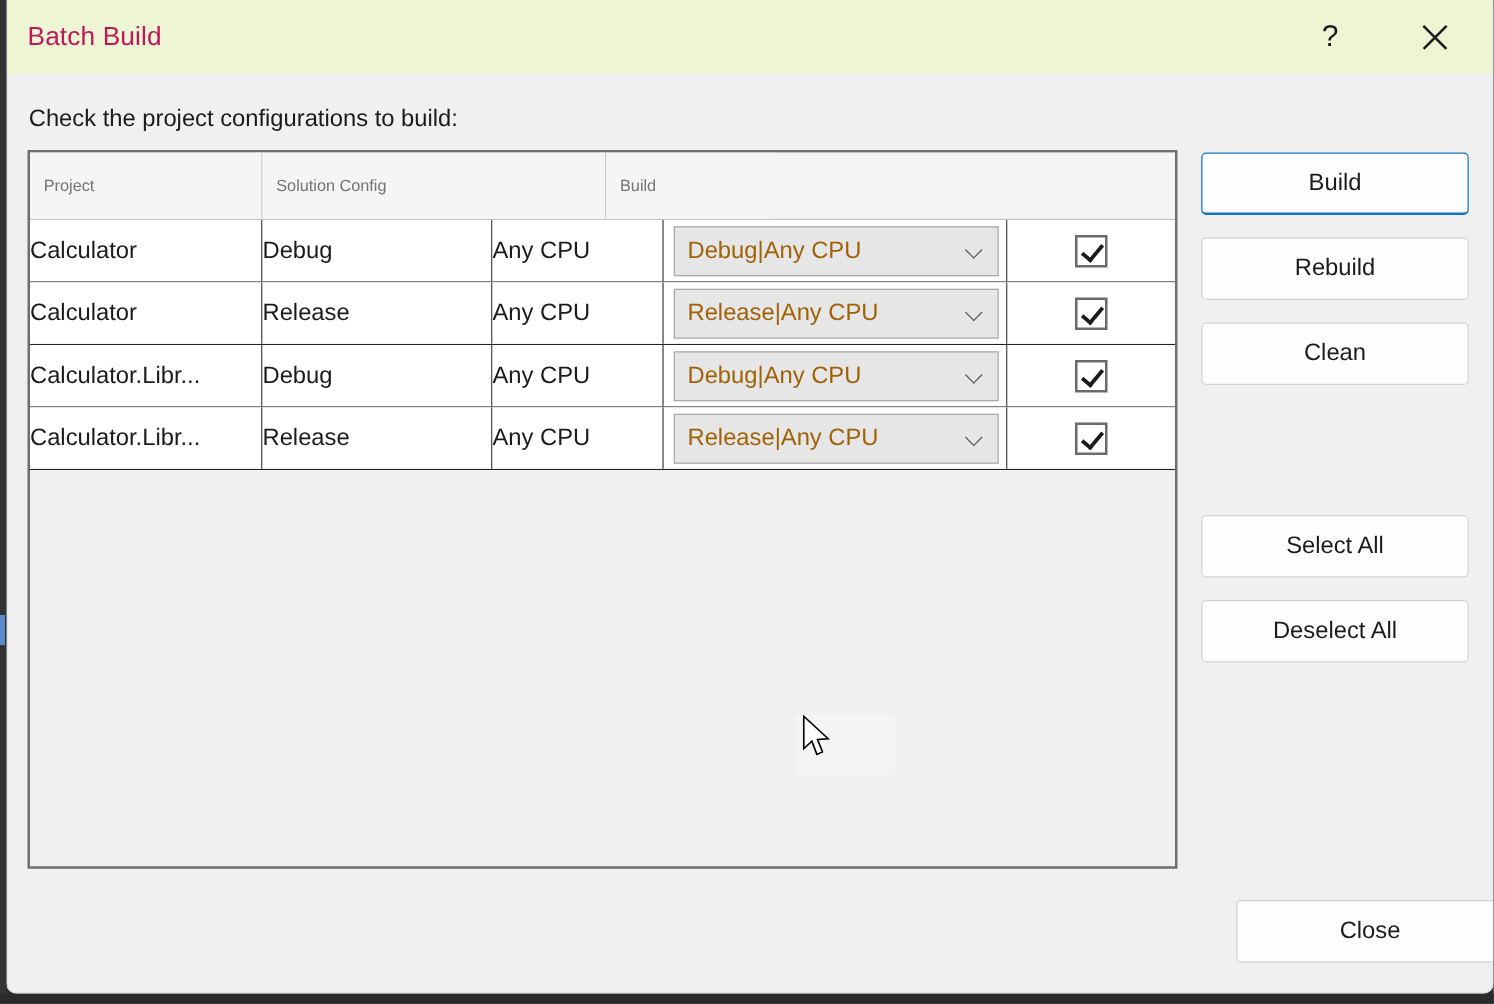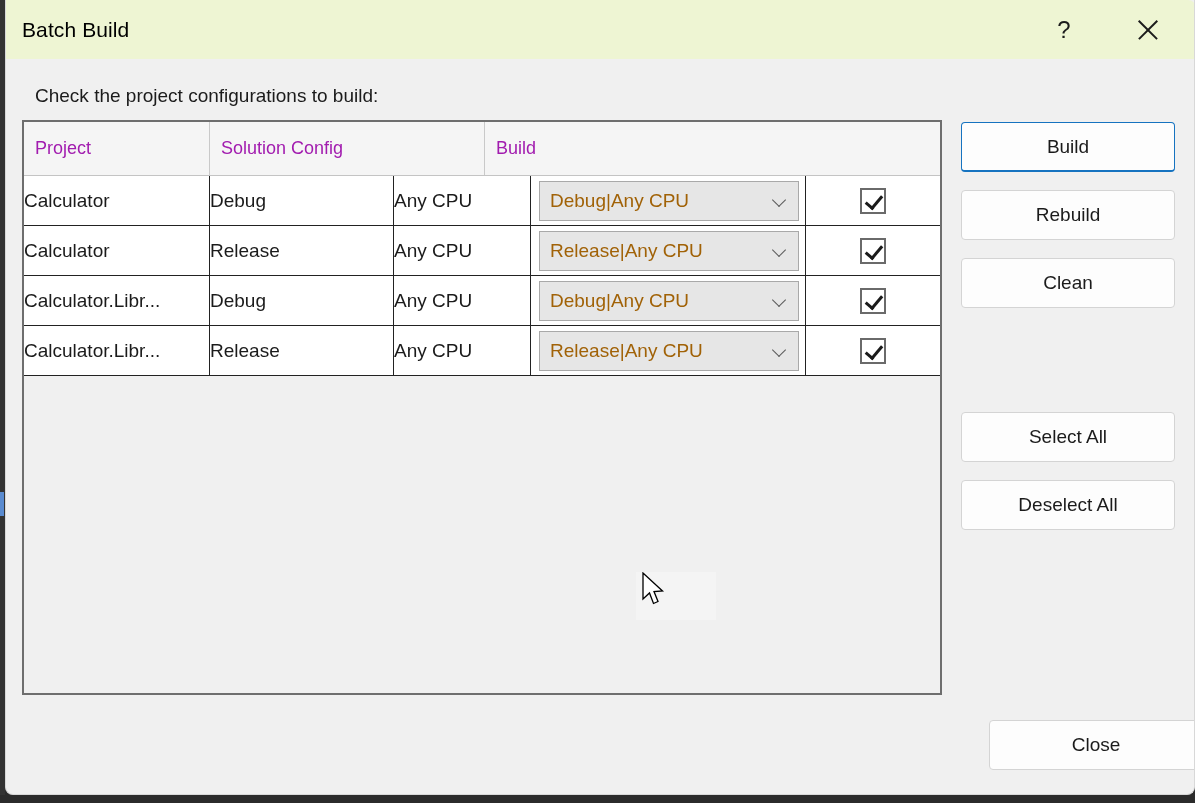--- a/index.html
+++ b/index.html
@@ -62,21 +62,21 @@
     height: 59px;
     background: #eef5d3;
     border-top-right-radius: 8px;
     box-sizing: border-box;
   }
   .title-text {
     position: absolute;
     left: 16px;
     top: 18px;
     font-size: 21px;
-    color: #000000;
+    color: #be185d;
     letter-spacing: 0.1px;
     white-space: nowrap;
   }
   .title-btn {
     position: absolute;
     top: 0;
     height: 59px;
     width: 60px;
     display: flex;
     align-items: center;
@@ -106,21 +106,20 @@
   .close-glyph::after  { transform: rotate(-45deg); }
 
   
   .prompt {
     position: absolute;
     left: 17px;
     top: 85px;
     font-size: 19px;
     color: #1b1b1b;
     white-space: nowrap;
-    margin-left: 12px;
   }
 
   
   .grid {
     position: absolute;
     left: 16px;
     top: 120px;
     width: 920px;
     height: 575px;
     background: #f0f0f0;
@@ -132,22 +131,22 @@
     display: flex;
     height: 54px;
     background: #f5f5f5;
     border-bottom: 1px solid #c4c4c4;
     box-sizing: border-box;
   }
   .grid-header .cell {
     display: flex;
     align-items: center;
     padding-left: 11px;
-    font-size: 18px;
-    color: #a21caf;
+    font-size: 13px;
+    color: #737373;
     box-sizing: border-box;
     border-right: 1px solid #c9c9c9;
     white-space: nowrap;
     background: #f5f5f5;
   }
   .grid-header .cell:last-child { border-right: none; }
 
   .grid-row {
     display: flex;
     height: 50px;

